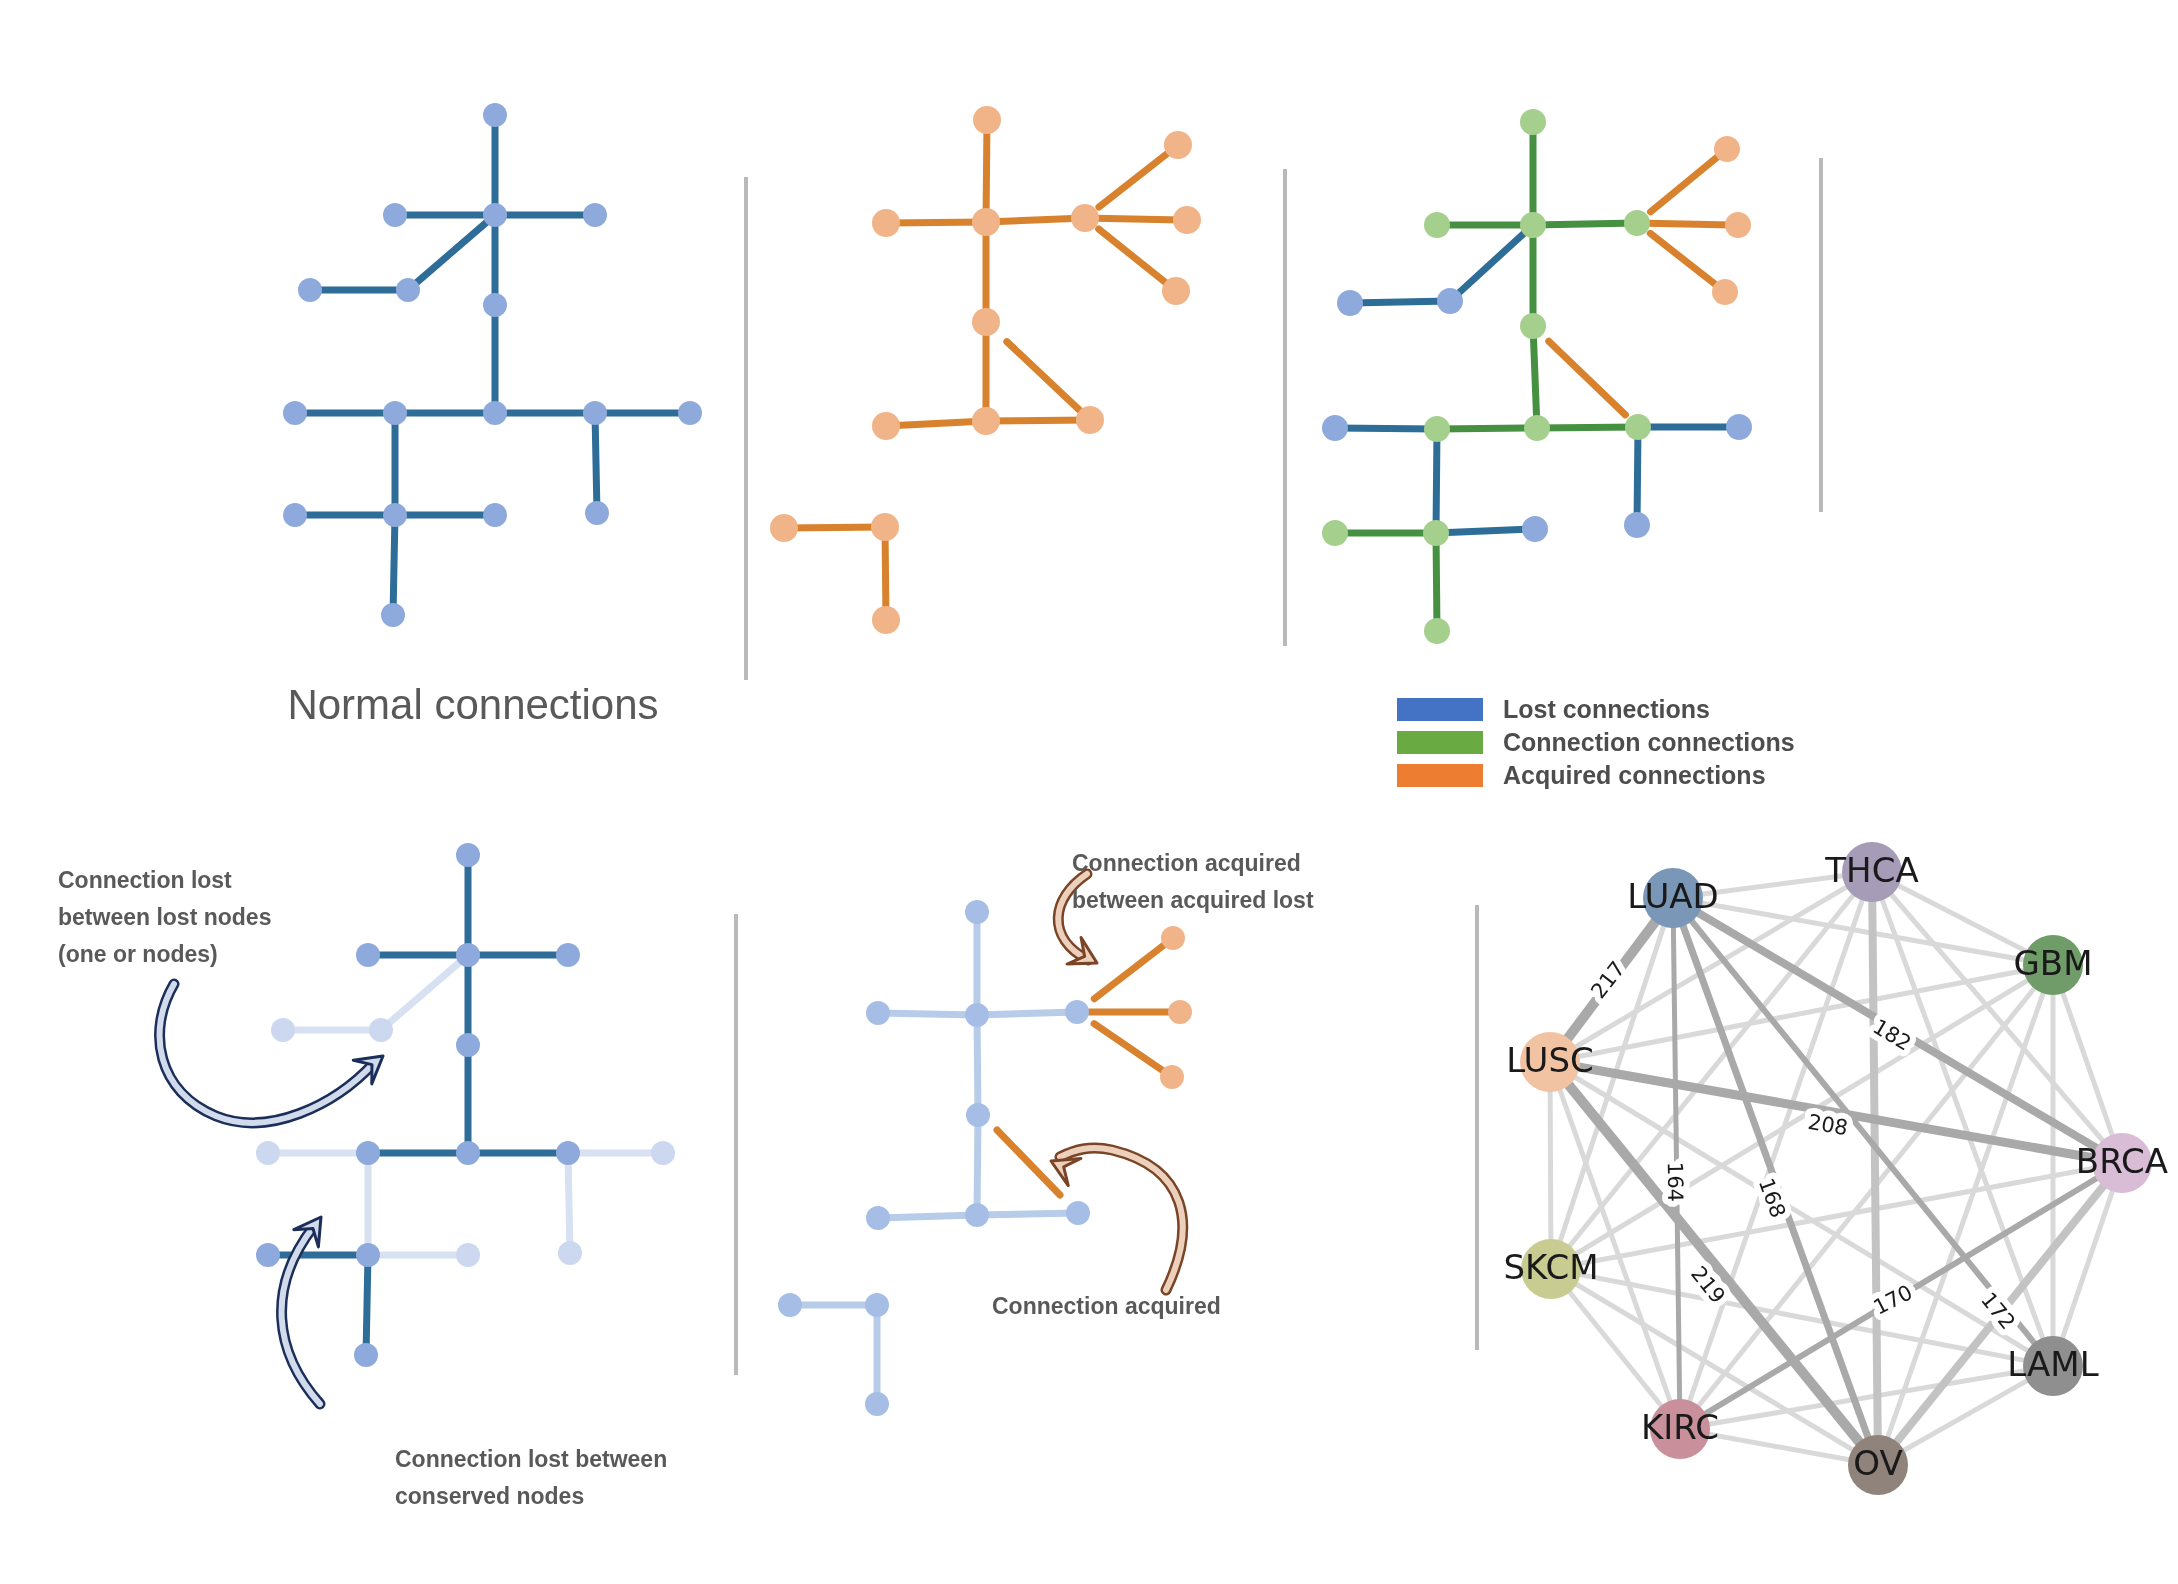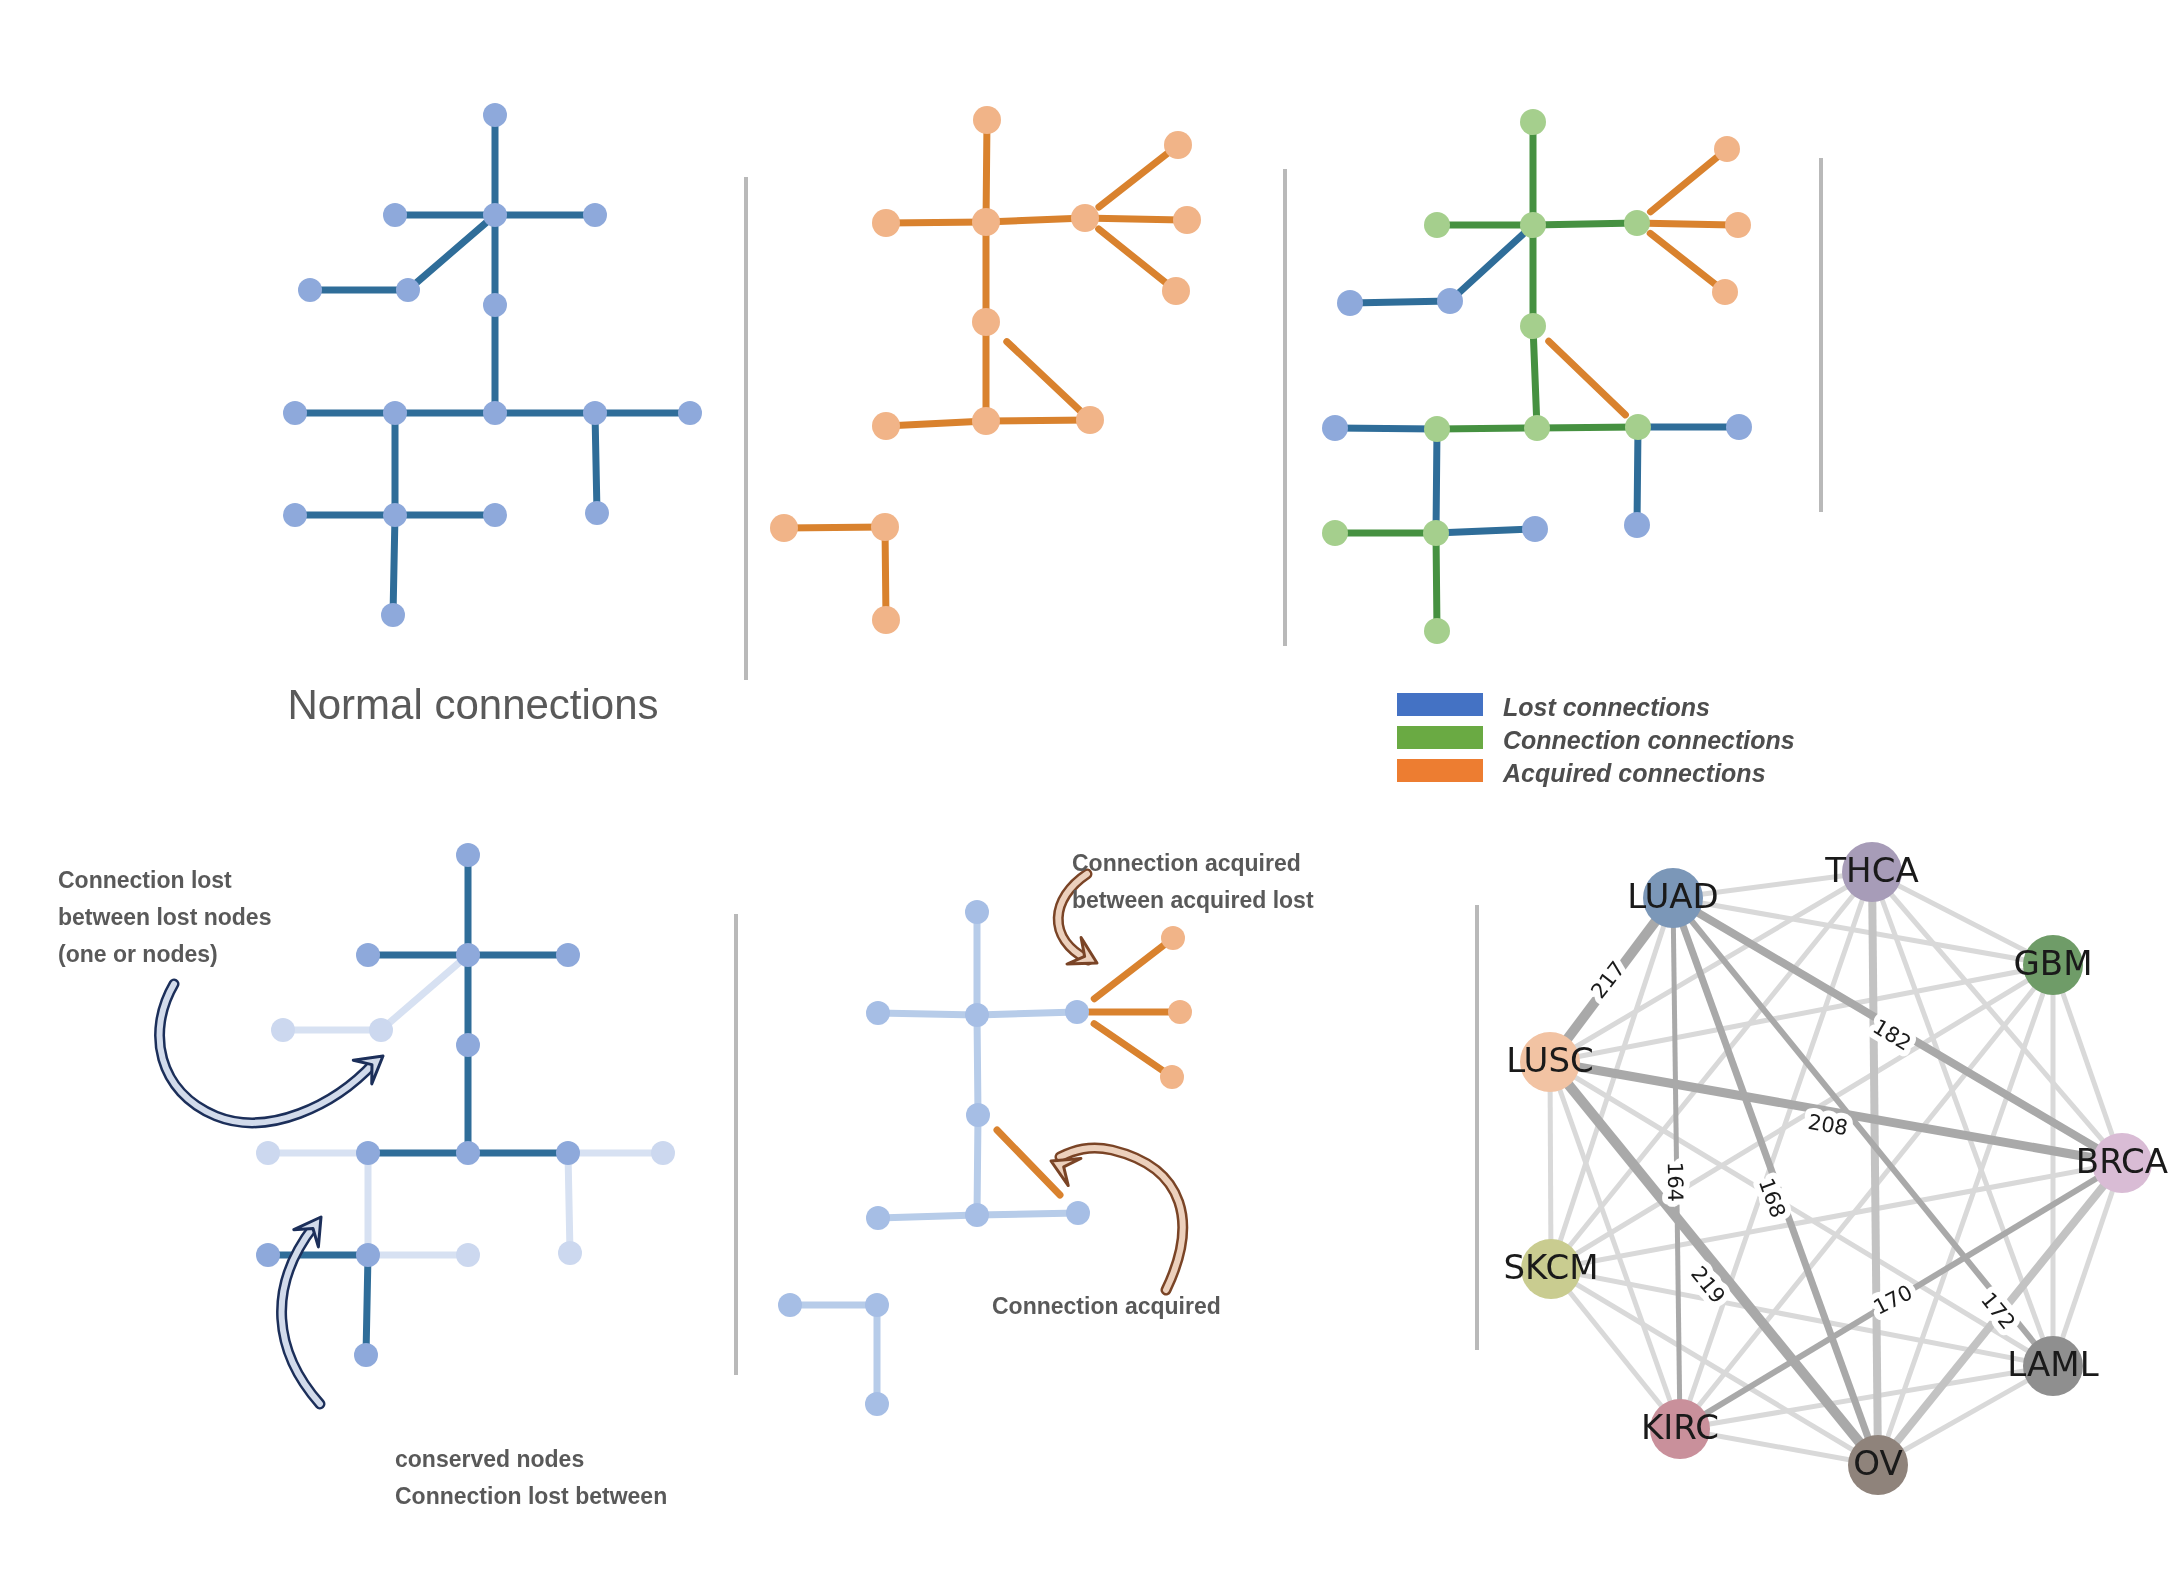--- a/index.html
+++ b/index.html
@@ -2,21 +2,21 @@
 <html><head>
 <meta charset="utf-8">
 <style>
   html,body{margin:0;padding:0;background:#ffffff;}
   .canvas{position:relative;width:2178px;height:1584px;background:#ffffff;overflow:hidden;
           font-family:"Liberation Sans", sans-serif;}
   #scene{position:absolute;left:0;top:0;}
   .panel-title{position:absolute;width:420px;text-align:center;font-size:42px;font-weight:normal;color:#595959;}
   .ann{position:absolute;font-size:23px;font-weight:bold;color:#595959;line-height:37px;white-space:nowrap;}
   .legend{position:absolute;left:1397px;top:693px;}
-  .legend-row{display:flex;height:33px;font-style:italic;}
+  .legend-row{display:flex;align-items:center;height:33px;}
   .legend-swatch{width:86px;height:23px;margin-right:20px;flex:0 0 auto;}
   .legend-label{font-size:25px;font-weight:bold;color:#4d4d4d;white-space:nowrap;}
 </style>
 </head>
 <body>
 
 <div class="canvas">
 
   <svg id="scene" width="2178" height="1584" viewBox="0 0 2178 1584">
       <line x1="746" y1="177" x2="746" y2="680" stroke="#b9b9b9" stroke-width="4" stroke-linecap="butt"></line>
@@ -278,22 +278,22 @@
     </div>
   </div>
 
   <div class="ann" style="left:58px;top:862px;">
     <div>Connection lost</div>
     <div>between lost nodes</div>
     <div>(one or nodes)</div>
   </div>
 
   <div class="ann" style="left:395px;top:1441px;">
+    <div>Connection lost between</div>
     <div>conserved nodes</div>
-    <div>Connection lost between</div>
   </div>
 
   <div class="ann" style="left:1072px;top:845px;">
     <div>Connection acquired</div>
     <div>between acquired lost</div>
   </div>
 
   <div class="ann" style="left:992px;top:1288px;">
     <div>Connection acquired</div>
   </div>

